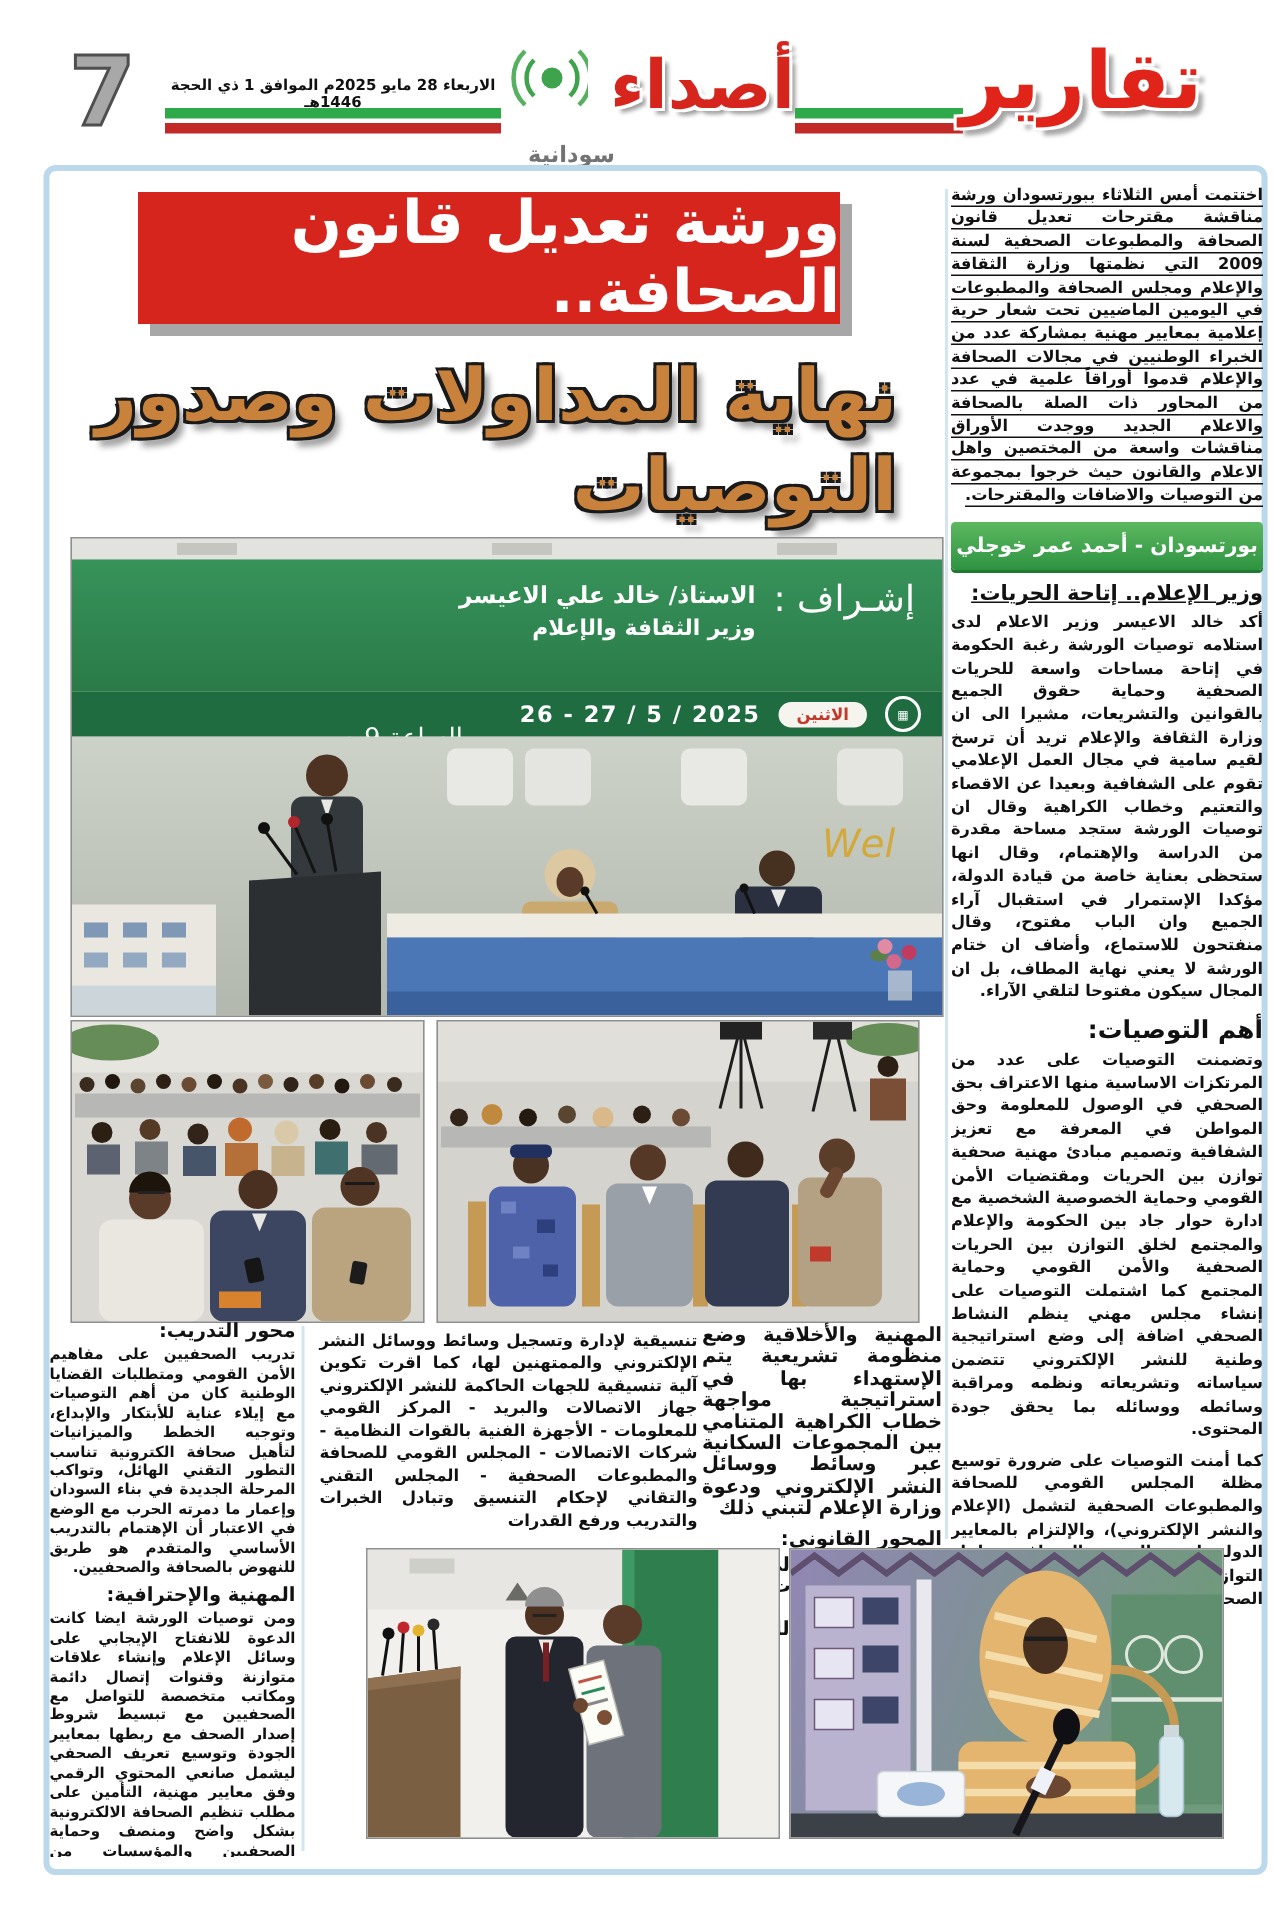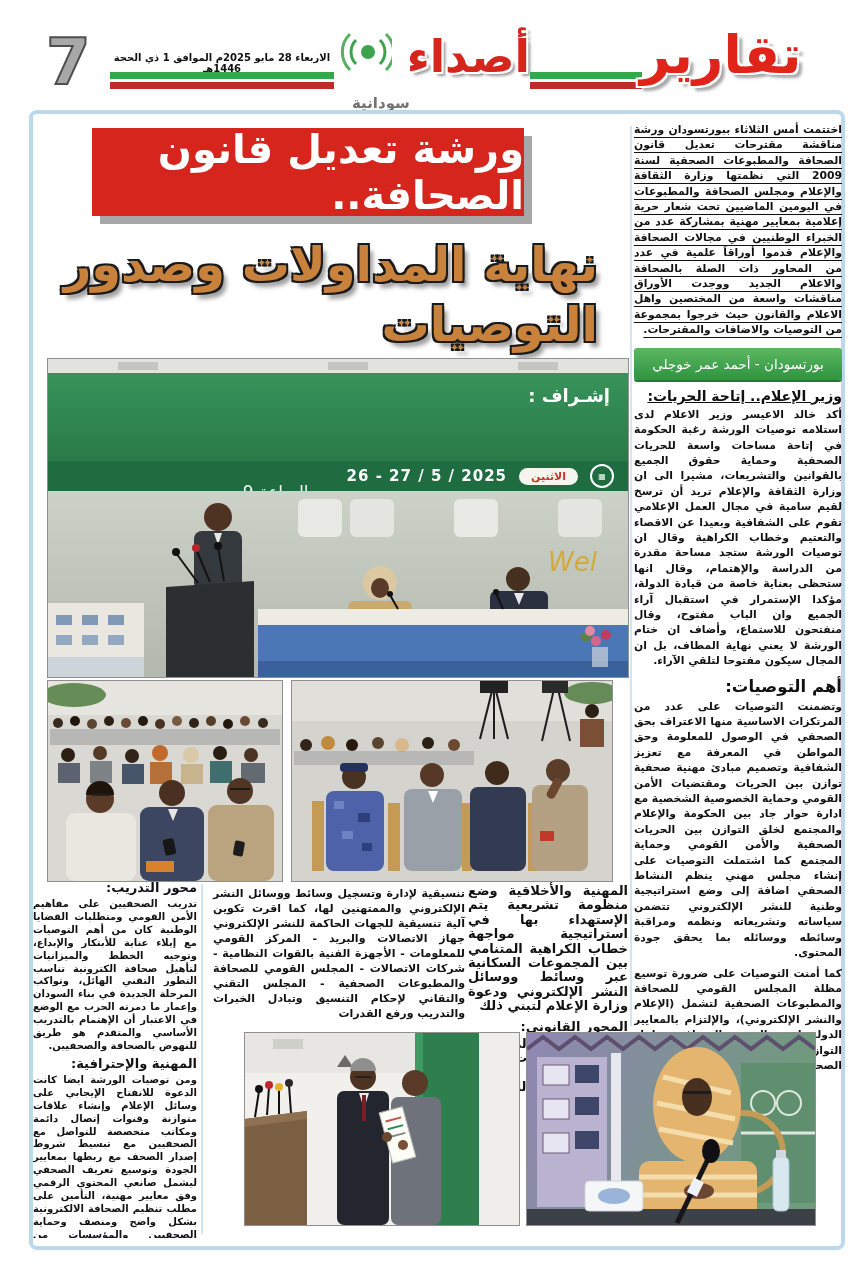--- a/index.html
+++ b/index.html
@@ -21,52 +21,52 @@
      text-shadow:-2px -2px 0 #fff,2px -2px 0 #fff,-2px 2px 0 #fff,2px 2px 0 #fff,4px 4px 3px #9b9b9b;
      line-height:1;direction:rtl;}
   .logo-sub{position:absolute;left:16px;bottom:2px;font-size:15px;font-weight:bold;color:#737373;direction:rtl;}
   .taqarir{left:640px;top:18px;width:206px;font-size:53px;font-weight:bold;color:#e0241a;text-align:left;
      direction:rtl;line-height:1.4;
      text-shadow:-2px -2px 0 #fff,2px -2px 0 #fff,-2px 2px 0 #fff,2px 2px 0 #fff,5px 5px 3px #a8a8a8;}
   
   .frame{left:29px;top:110px;width:808px;height:1132px;border:4px solid #bcd9ec;border-radius:8px;}
   .vrule{background:#d3e5f2;width:2px;}
   
-  .headline-box{left:92px;top:128px;width:432px;height:88px;background:#d6251d;
+  .headline-box{left:92px;top:128px;width:468px;height:88px;background:#d6251d;
      box-shadow:8px 8px 0 rgba(95,95,95,.55);display:flex;align-items:center;justify-content:center;
      color:#fff;font-size:40px;font-weight:bold;direction:rtl;}
   .subheadline{left:46px;top:234px;width:552px;font-size:48px;font-weight:bold;color:#c8823c;
      text-align:right;direction:rtl;line-height:1.25;
      text-shadow:2px 2px 0 #1a1a1a,-2px 2px 0 #1a1a1a,2px -2px 0 #1a1a1a,-2px -2px 0 #1a1a1a,5px 6px 4px rgba(40,40,40,.45);}
   
   .col{direction:rtl;color:#111;}
   p.body{font-size:10.8px;line-height:15.4px;font-weight:bold;text-align:justify;margin:0 0 5px;}
   .right-col{left:634px;top:122px;width:208px;height:1116px;overflow:hidden;}
   .intro{text-decoration:underline;text-decoration-thickness:1px;text-underline-offset:3.5px;}
   .byline{margin:10px 0 8px;height:32px;line-height:32px;text-align:center;color:#fff;
-     font-size:13.5px;font-weight:normal;border-radius:3px;
+     font-size:13.5px;font-weight:bold;border-radius:3px;
      background:linear-gradient(180deg,#5cb860,#2e9341);box-shadow:0 2px 0 #1f7a30;}
   h3.sec{font-size:14px;margin:8px 0 3px;font-weight:bold;text-decoration:underline;}
   h3.sec-big{font-size:16.5px;margin:8px 0 3px;font-weight:bold;}
   h4.sec{font-size:13px;margin:0 0 3px;font-weight:bold;}
   .col-c{left:468px;top:884px;width:160px;}
   .col-c p.body{font-size:13px;line-height:14.4px;}
   .col-b{left:213px;top:886px;width:252px;}
   .col-b p.body{font-size:11px;line-height:15px;}
   .col-a{left:33px;top:880px;width:164px;height:358px;overflow:hidden;}
   .col-a p.body{font-size:10px;line-height:12.9px;margin-bottom:3px;}
   
   .photo{border:1px solid #8f8f8f;overflow:hidden;background:#cfd3cc;}
   .main-photo{left:47px;top:358px;width:580px;height:318px;}
   .ceiling{position:absolute;top:0;left:0;right:0;height:14px;background:#e2e2de;}
   .grille{position:absolute;top:3px;height:8px;width:40px;background:#c6c6c0;}
   .banner{position:absolute;top:14px;left:0;right:0;height:88px;
      background:linear-gradient(180deg,#37935a,#2a7a48);direction:rtl;padding:12px 18px 0;box-sizing:border-box;color:#fff;}
   .sup-row{display:flex;gap:12px;align-items:flex-start;}
-  .sup-label{font-size:18px;font-weight:bold;}
+  .sup-label{font-size:24px;font-weight:normal;}
   .sup-lines{padding-top:3px;}
   .sup-l1{font-size:15.5px;font-weight:bold;letter-spacing:1px;}
   .sup-l2{font-size:14.5px;font-weight:bold;letter-spacing:2px;margin-top:5px;}
   .datebar{position:absolute;top:102px;left:0;right:0;height:30px;background:#1e6c40;
      display:flex;direction:rtl;align-items:center;gap:12px;padding:0 14px;color:#fff;}
   .cal-icon{width:20px;height:20px;border:2px solid #fff;border-radius:50%;display:flex;
      align-items:center;justify-content:center;font-size:8px;color:#fff;}
   .day-pill{background:#f6f4ee;color:#c0392b;font-size:11px;font-weight:bold;
      padding:2px 12px;border-radius:10px;}
   .pdate{font-size:15px;font-weight:bold;letter-spacing:1px;direction:ltr;}
@@ -129,20 +129,24 @@
 
 <div class="abs photo main-photo">
   <div class="ceiling">
     <div class="grille" style="left:70px;"></div>
     <div class="grille" style="left:280px;"></div>
     <div class="grille" style="left:470px;"></div>
   </div>
   <div class="banner">
     <div class="sup-row">
       <div class="sup-label">إشـراف :</div>
+      <div class="sup-lines">
+        <div class="sup-l1">الاستاذ/ خالد علي الاعيسر</div>
+        <div class="sup-l2">وزير الثقافة والإعلام</div>
+      </div>
     </div>
   </div>
   <div class="datebar">
     <div class="cal-icon">▦</div>
     <div class="day-pill">الاثنين</div>
     <div class="pdate">26 - 27 / 5 / 2025</div>
     <div class="ptime">الساعة 9 ص</div>
   </div>
   <svg class="scene" viewBox="0 0 580 186">
     <defs>

